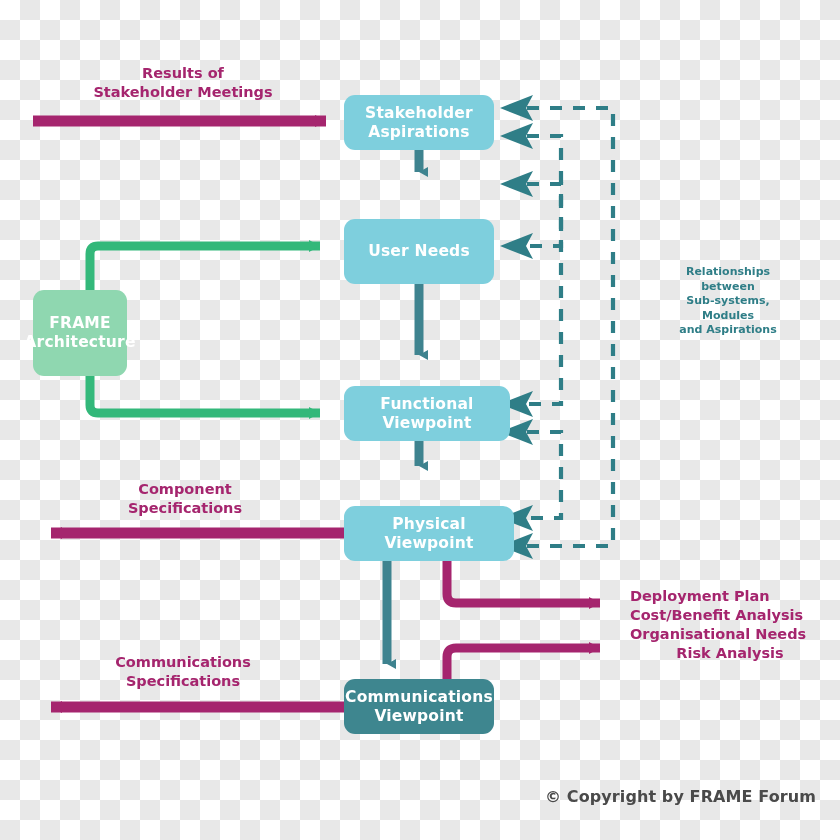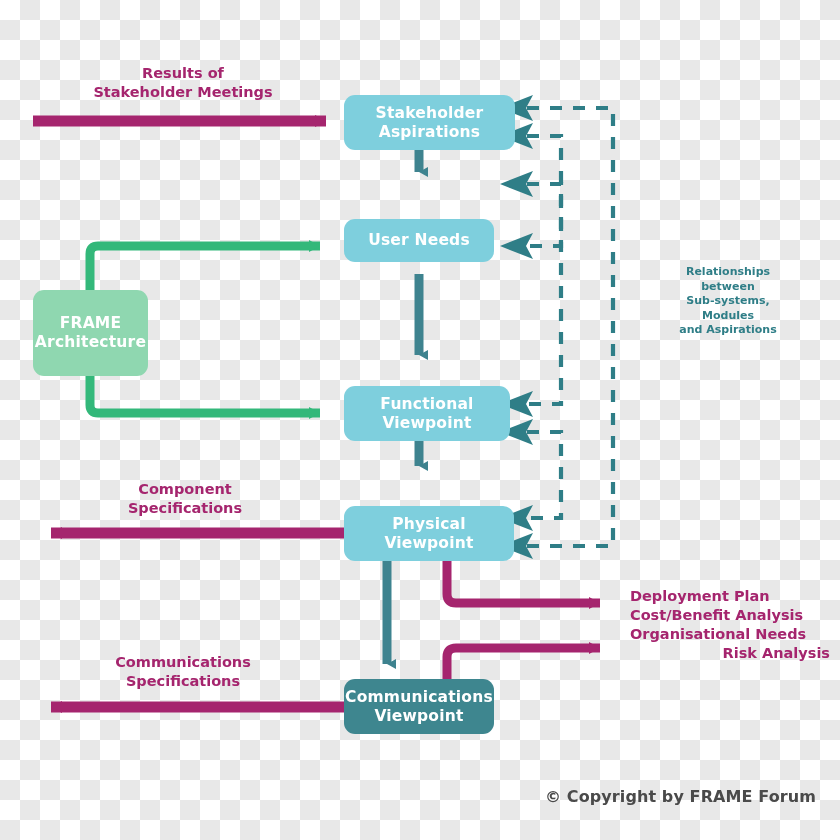--- a/index.html
+++ b/index.html
@@ -127,28 +127,28 @@
     <path d="M344,533 L51,533" stroke="#A5256E" stroke-width="11" fill="none" marker-end="url(#mk-purple-left)"></path>
 
     <path d="M344,707 L51,707" stroke="#A5256E" stroke-width="11" fill="none" marker-end="url(#mk-purple-left)"></path>
 
     <g fill="none" stroke="#A5256E" stroke-width="9" stroke-linecap="butt">
       <path d="M447,558 L447,594 Q447,603 456,603 L600,603" marker-end="url(#mk-purple-right)"></path>
       <path d="M447,686 L447,657 Q447,648 456,648 L600,648" marker-end="url(#mk-purple-right)"></path>
     </g>
   </svg>
 
-  <div class="node blue" style="left:344px; top:95px; width:171px; height:55px;">
+  <div class="node blue" style="left:344px; top:95px; width:150px; height:55px;">
     <div>
       <div>Stakeholder</div>
       <div>Aspirations</div>
     </div>
   </div>
 
-  <div class="node blue" style="left:344px; top:219px; width:150px; height:43px;">
+  <div class="node blue" style="left:344px; top:219px; width:150px; height:65px;">
     <div>
       <div>User Needs</div>
     </div>
   </div>
 
   <div class="node blue" style="left:344px; top:386px; width:166px; height:55px;">
     <div>
       <div>Functional</div>
       <div>Viewpoint</div>
     </div>
@@ -161,21 +161,21 @@
     </div>
   </div>
 
   <div class="node darkteal" style="left:344px; top:679px; width:150px; height:55px;">
     <div>
       <div>Communications</div>
       <div>Viewpoint</div>
     </div>
   </div>
 
-  <div class="node green" style="left:33px; top:290px; width:115px; height:86px;">
+  <div class="node green" style="left:33px; top:290px; width:94px; height:86px;">
     <div>
       <div>FRAME</div>
       <div>Architecture</div>
     </div>
   </div>
 
   <div class="caption purple" style="left:78px; top:64px; width:210px;">
     <div>Results of</div>
     <div>Stakeholder Meetings</div>
   </div>
@@ -195,18 +195,18 @@
     <div>between</div>
     <div>Sub-systems,</div>
     <div>Modules</div>
     <div>and Aspirations</div>
   </div>
 
   <div class="caption purple" style="left:630px; top:587px; width:200px; text-align:left;">
     <div>Deployment Plan</div>
     <div>Cost/Benefit Analysis</div>
     <div>Organisational Needs</div>
-    <div style="text-align:right;">Risk Analysis</div>
+    <div style="text-align:center;">Risk Analysis</div>
   </div>
 
   <div class="copyright" style="right:24px; top:787px;font-weight:bold;">© Copyright by FRAME Forum</div>
 
 </div>
 
 </body></html>

